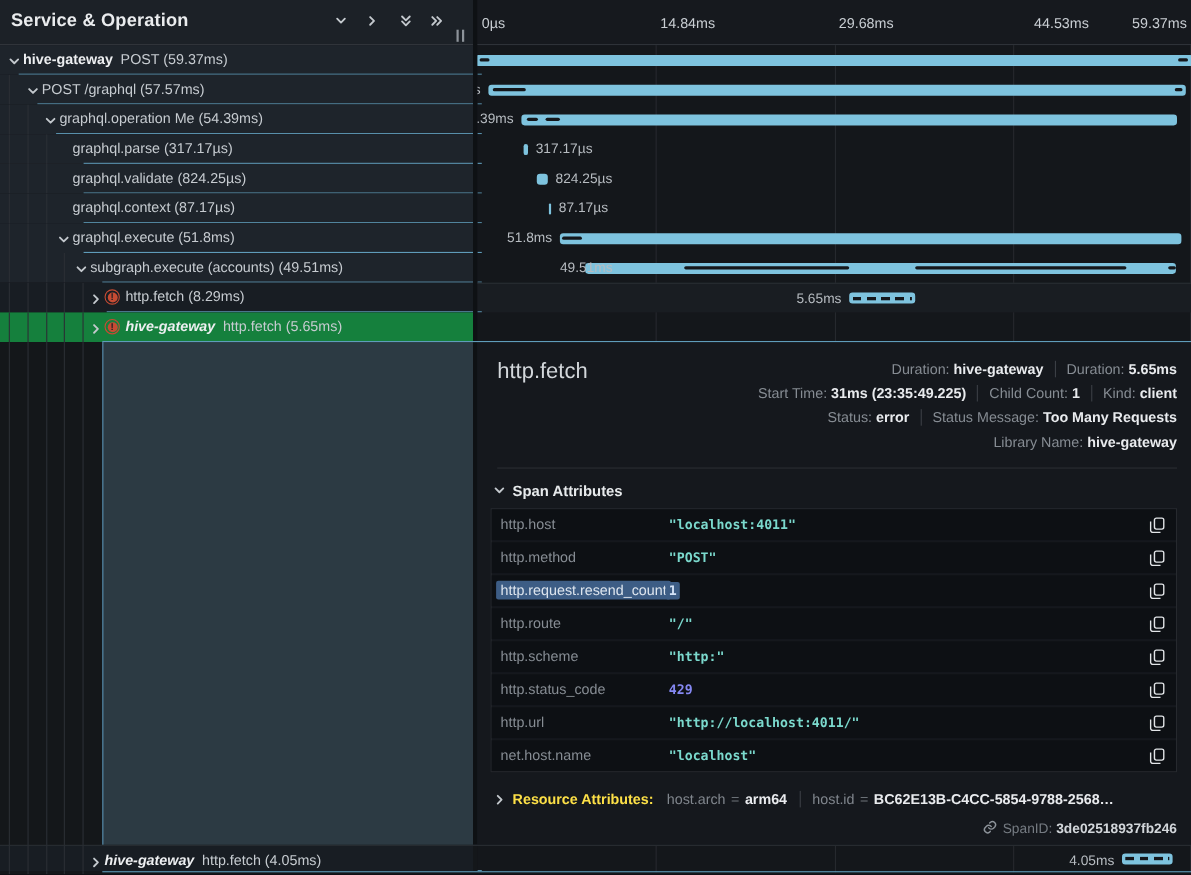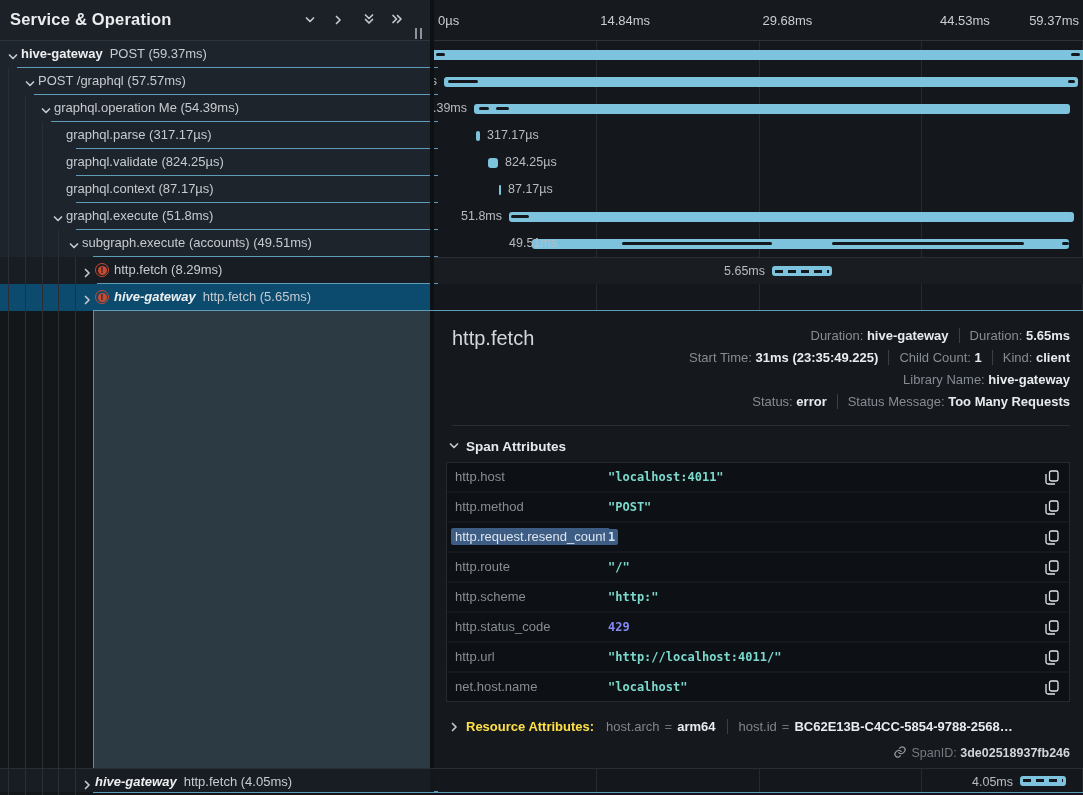--- a/index.html
+++ b/index.html
@@ -9,21 +9,21 @@
   .left-pane{position:absolute;left:0;top:0;width:434px;height:795px;background:#14171a;}
   .left-header{position:absolute;left:0;top:0;width:430px;height:41px;background:#1c2127;
                border-bottom:1px solid #30343a;box-sizing:border-box;}
   .lh-title{position:absolute;left:10px;top:10px;font-size:16.5px;font-weight:bold;color:#eaecee;letter-spacing:.2px;}
   .hicon{position:absolute;top:12px;width:18px;height:18px;cursor:pointer;}
   .handle{position:absolute;right:3px;bottom:4px;width:12px;height:11px;cursor:col-resize;}
   .handle i{display:inline-block;width:2px;height:11px;background:#8d939a;margin-right:3px;}
   #tree-rows{position:absolute;top:41px;left:0;width:430px;}
   .tree-row{position:relative;height:27px;background:#1e242b;overflow:hidden;cursor:pointer;}
   .tree-row.dark{background:#181d23;}
-  .tree-row.selected{background:#0c4a6e;}
+  .tree-row.selected{background:#15803d;}
   .guide{position:absolute;top:0;bottom:0;width:1px;background:#2b2f35;}
   .row-border{position:absolute;bottom:0;height:1px;right:0;background:#5f9cba;}
   .chev{position:absolute;top:8px;width:12px;height:12px;}
   .tree-label{position:absolute;top:5px;font-size:13px;color:#c6cbd0;white-space:nowrap;}
   .svc{font-weight:bold;color:#edeff1;margin-right:7px;}
   .svc.it{font-style:italic;}
   .err{position:absolute;top:6px;width:9px;height:9px;border:1.5px solid #c64b33;border-radius:50%;
        background:#c64b33;background-clip:content-box;padding:1.5px;}
   .err::after{content:"!";position:absolute;left:0;right:0;top:-1px;bottom:0;color:#1a1f24;
        font-size:9px;font-weight:bold;text-align:center;line-height:14px;}
@@ -305,22 +305,22 @@
           </div>
           <span class="tl-label" style="right: 318px;">5.65ms</span>
         </div>
       </div>
 
     <div class="detail">
       <div class="d-title">http.fetch</div>
       <div id="meta">
           <div class="meta-line"><span class="meta-pair"><span>Duration: </span><span class="meta-val">hive-gateway</span></span><span class="meta-pair sep"><span>Duration: </span><span class="meta-val">5.65ms</span></span></div>
           <div class="meta-line"><span class="meta-pair"><span>Start Time: </span><span class="meta-val">31ms (23:35:49.225)</span></span><span class="meta-pair sep"><span>Child Count: </span><span class="meta-val">1</span></span><span class="meta-pair sep"><span>Kind: </span><span class="meta-val">client</span></span></div>
+          <div class="meta-line"><span class="meta-pair"><span>Status: </span><span class="meta-val">error</span></span><span class="meta-pair sep"><span>Status Message: </span><span class="meta-val">Too Many Requests</span></span></div>
           <div class="meta-line"><span class="meta-pair"><span>Library Name: </span><span class="meta-val">hive-gateway</span></span></div>
-          <div class="meta-line"><span class="meta-pair"><span>Status: </span><span class="meta-val">error</span></span><span class="meta-pair sep"><span>Status Message: </span><span class="meta-val">Too Many Requests</span></span></div>
         </div>
       <div class="d-hr"></div>
       <div class="sec-head">
         <span class="chev" id="sec-chev"><svg width="12" height="12" viewBox="0 0 12 12" stroke="#c3c8cd" stroke-width="1.7" fill="none" stroke-linecap="round" stroke-linejoin="round">
               <path d="M2.5 4 L6 7.5 L9.5 4"></path>
             </svg></span><span>Span Attributes</span>
       </div>
       <div id="attr-table">
           <div class="attr-row">
             <span class="attr-key">http.host</span>

